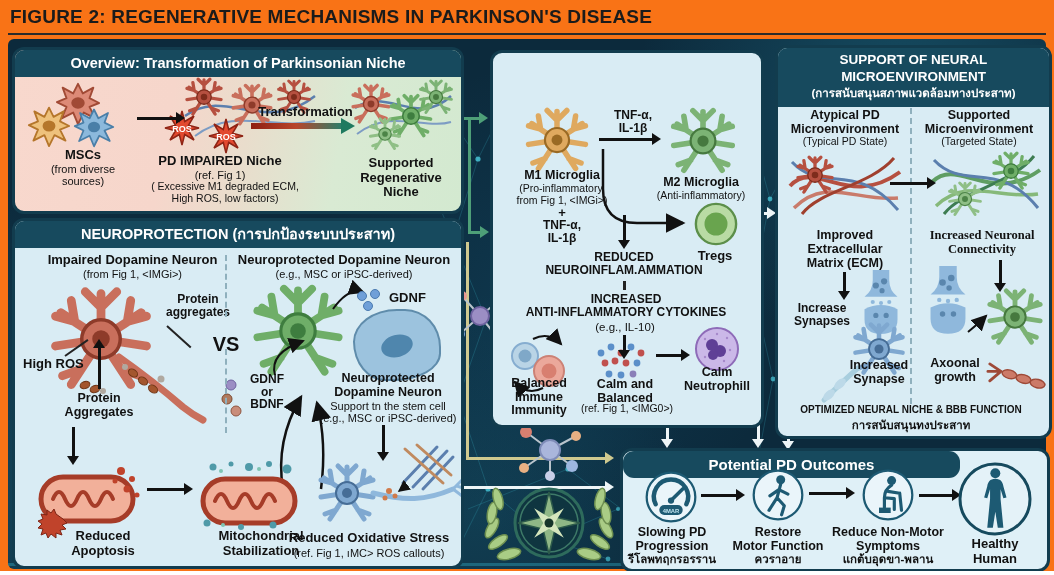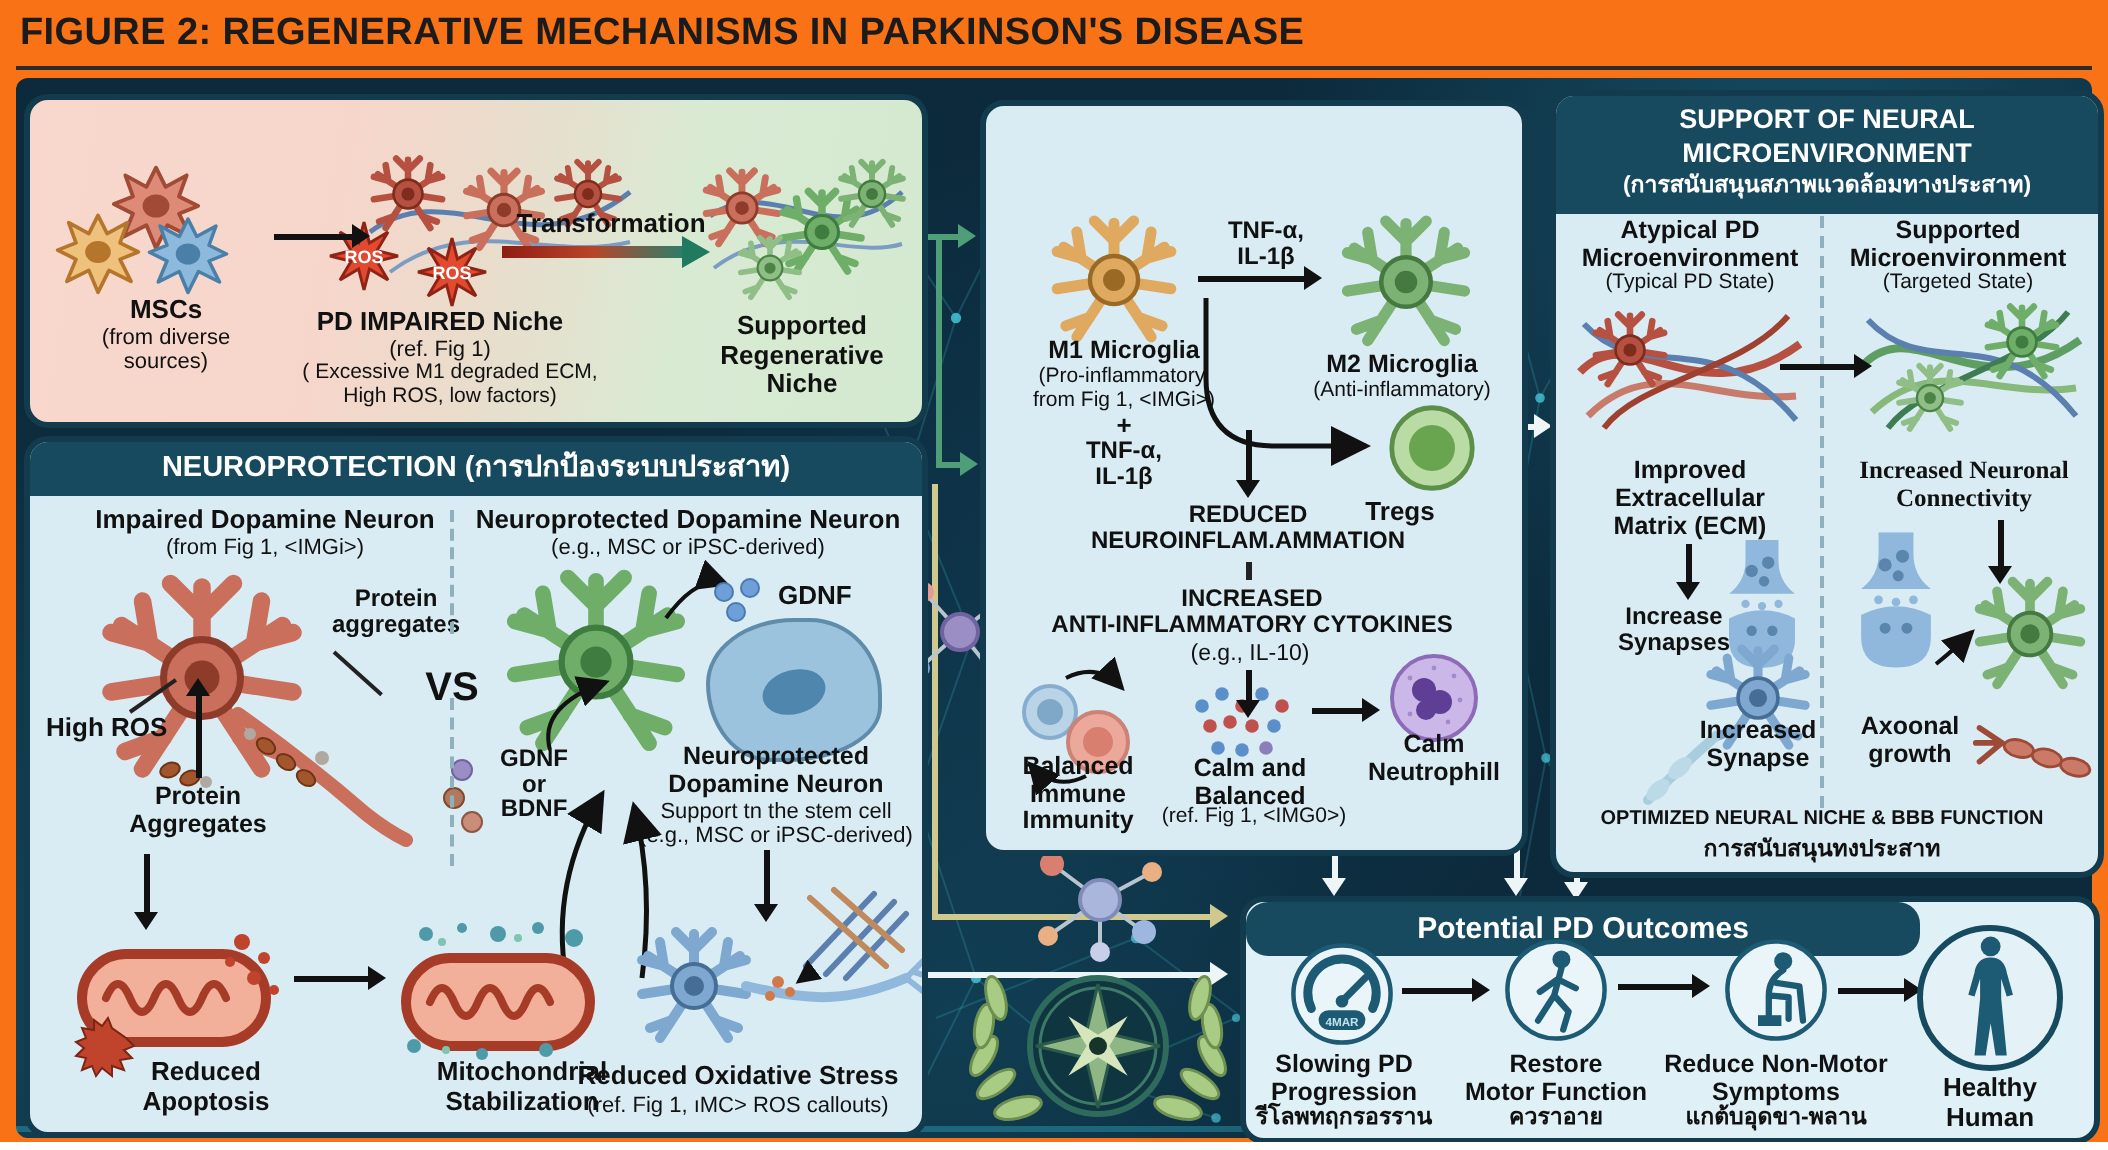--- a/index.html
+++ b/index.html
@@ -184,20 +184,23 @@
       <ellipse cx="118" cy="23" rx="11" ry="4.5" transform="rotate(105 118 23)"></ellipse>
     </g>
     <circle cx="67" cy="47" r="34" fill="#0f3540" stroke="#2e6b5c" stroke-width="3"></circle>
     <circle cx="67" cy="47" r="29" fill="none" stroke="#3e7a68" stroke-width="1.5"></circle>
     <polygon points="67,16 73,41 98,47 73,53 67,78 61,53 36,47 61,41" fill="#8fb786" stroke="#2c5a4a" stroke-width="1.5"></polygon>
     <polygon transform="rotate(45 67 47)" points="67,26 71,43 88,47 71,51 67,68 63,51 46,47 63,43" fill="#d5e6bd"></polygon>
     <circle cx="67" cy="47" r="4.5" fill="#16342a"></circle>
   </svg>
 
   <div class="panel" style="left:12px;top:47px;width:446px;height:161px;background:linear-gradient(100deg,#f8d8cd 0%,#f6d6cb 35%,#e9ddcc 52%,#d9ead3 72%,#d3e9d0 100%);">
+    <div class="phead" style="height:27px;line-height:27px;font-size:14.5px;">
+      <span>Overview: Transformation of Parkinsonian Niche</span>
+    </div>
     <svg class="abs" style="left:12px;top:30px;width:110px;height:70px;" viewBox="0 0 110 70">
       <use href="#sym-cell" x="28" y="0" width="46" height="46" style="--c1:#dd8a77;--c2:#a14a35"></use>
       <use href="#sym-cell" x="0" y="24" width="44" height="44" style="--c1:#eec17c;--c2:#b5762b"></use>
       <use href="#sym-cell" x="46" y="26" width="42" height="42" style="--c1:#8cb9dc;--c2:#4a7fa8"></use>
     </svg>
     <div class="lbl b" style="left:18px;top:98px;width:100px;font-size:13px;">MSCs</div>
     <div class="lbl" style="left:8px;top:113px;width:120px;font-size:11px;">(from diverse
 sources)</div>
     <div class="arr" style="left:122px;top:62px;width:48px;">
         <i class="sh"></i>
@@ -403,21 +406,21 @@
 IL-1β</div>
     <div class="lbl b" style="left:152px;top:122px;width:112px;font-size:12.5px;">M2 Microglia</div>
     <div class="lbl" style="left:150px;top:137px;width:116px;font-size:10.5px;">(Anti-inflammatory)</div>
     <svg class="abs" style="left:104px;top:94px;width:96px;height:84px;" viewBox="0 0 96 84">
       <path d="M6 2 L6 42 Q6 76 40 76 L86 76" stroke="#111" stroke-width="2.5" fill="none" marker-end="url(#mk)"></path>
     </svg>
     <svg class="abs" style="left:200px;top:148px;width:46px;height:46px;" viewBox="0 0 48 48">
       <circle cx="24" cy="24" r="21" fill="#b9dba4" stroke="#5c8f4a" stroke-width="2.5"></circle>
         <circle cx="24" cy="24" r="12" fill="#69a44e"></circle>
     </svg>
-    <div class="lbl b" style="left:178px;top:196px;width:58px;font-size:13px;">Tregs</div>
+    <div class="lbl b" style="left:193px;top:196px;width:58px;font-size:13px;">Tregs</div>
     <div class="arrd" style="left:125px;top:162px;height:34px;">
         <i class="sh"></i>
         <i class="hd"></i>
       </div>
     <div class="lbl b" style="left:14px;top:198px;width:234px;font-size:12px;">REDUCED
 NEUROINFLAM.AMMATION</div>
     <div class="abs" style="left:130px;top:228px;width:2.5px;height:9px;background:#222;"></div>
     <div class="lbl b" style="left:4px;top:240px;width:258px;font-size:12px;">INCREASED
 ANTI-INFLAMMATORY CYTOKINES</div>
     <div class="lbl" style="left:80px;top:268px;width:104px;font-size:11.5px;">(e.g., IL-10)</div>
@@ -511,21 +514,21 @@
       <use href="#sym-neuron" x="62" y="2" width="42" height="42" style="--c1:#6fae68;--c2:#3e7d3f"></use>
       <use href="#sym-neuron" x="18" y="32" width="38" height="38" style="--c1:#8fbf86;--c2:#4c8447"></use>
     </svg>
     <div class="lbl b" style="left:6px;top:180px;width:122px;font-size:12.5px;">Improved
 Extracellular
 Matrix (ECM)</div>
     <div class="arrd" style="left:60px;top:224px;height:28px;">
         <i class="sh"></i>
         <i class="hd"></i>
       </div>
-    <div class="lbl" style="left:0px;top:254px;width:88px;font-size:12px;font-weight:600;padding-left:15px;">Increase
+    <div class="lbl" style="left:0px;top:254px;width:88px;font-size:12px;font-weight:600;">Increase
 Synapses</div>
     <svg class="abs" style="left:80px;top:222px;width:46px;height:66px;" viewBox="0 0 44 64">
       <use href="#sym-synapse" width="44" height="64" style="--c1:#8fb8dc;--c2:#5a86ad"></use>
     </svg>
     <svg class="abs" style="left:40px;top:272px;width:110px;height:86px;" viewBox="0 0 110 86">
       <use href="#sym-neuron" x="32" y="0" width="58" height="58" style="--c1:#7fa8d0;--c2:#466d96"></use>
       <path d="M40 48 C24 62 18 68 6 80" stroke="#a8cede" stroke-width="5" fill="none" stroke-linecap="round"></path>
       <ellipse cx="22" cy="64" rx="7" ry="4" fill="#bcd9e8" transform="rotate(-42 22 64)"></ellipse>
       <ellipse cx="11" cy="75" rx="7" ry="4" fill="#bcd9e8" transform="rotate(-42 11 75)"></ellipse>
     </svg>

